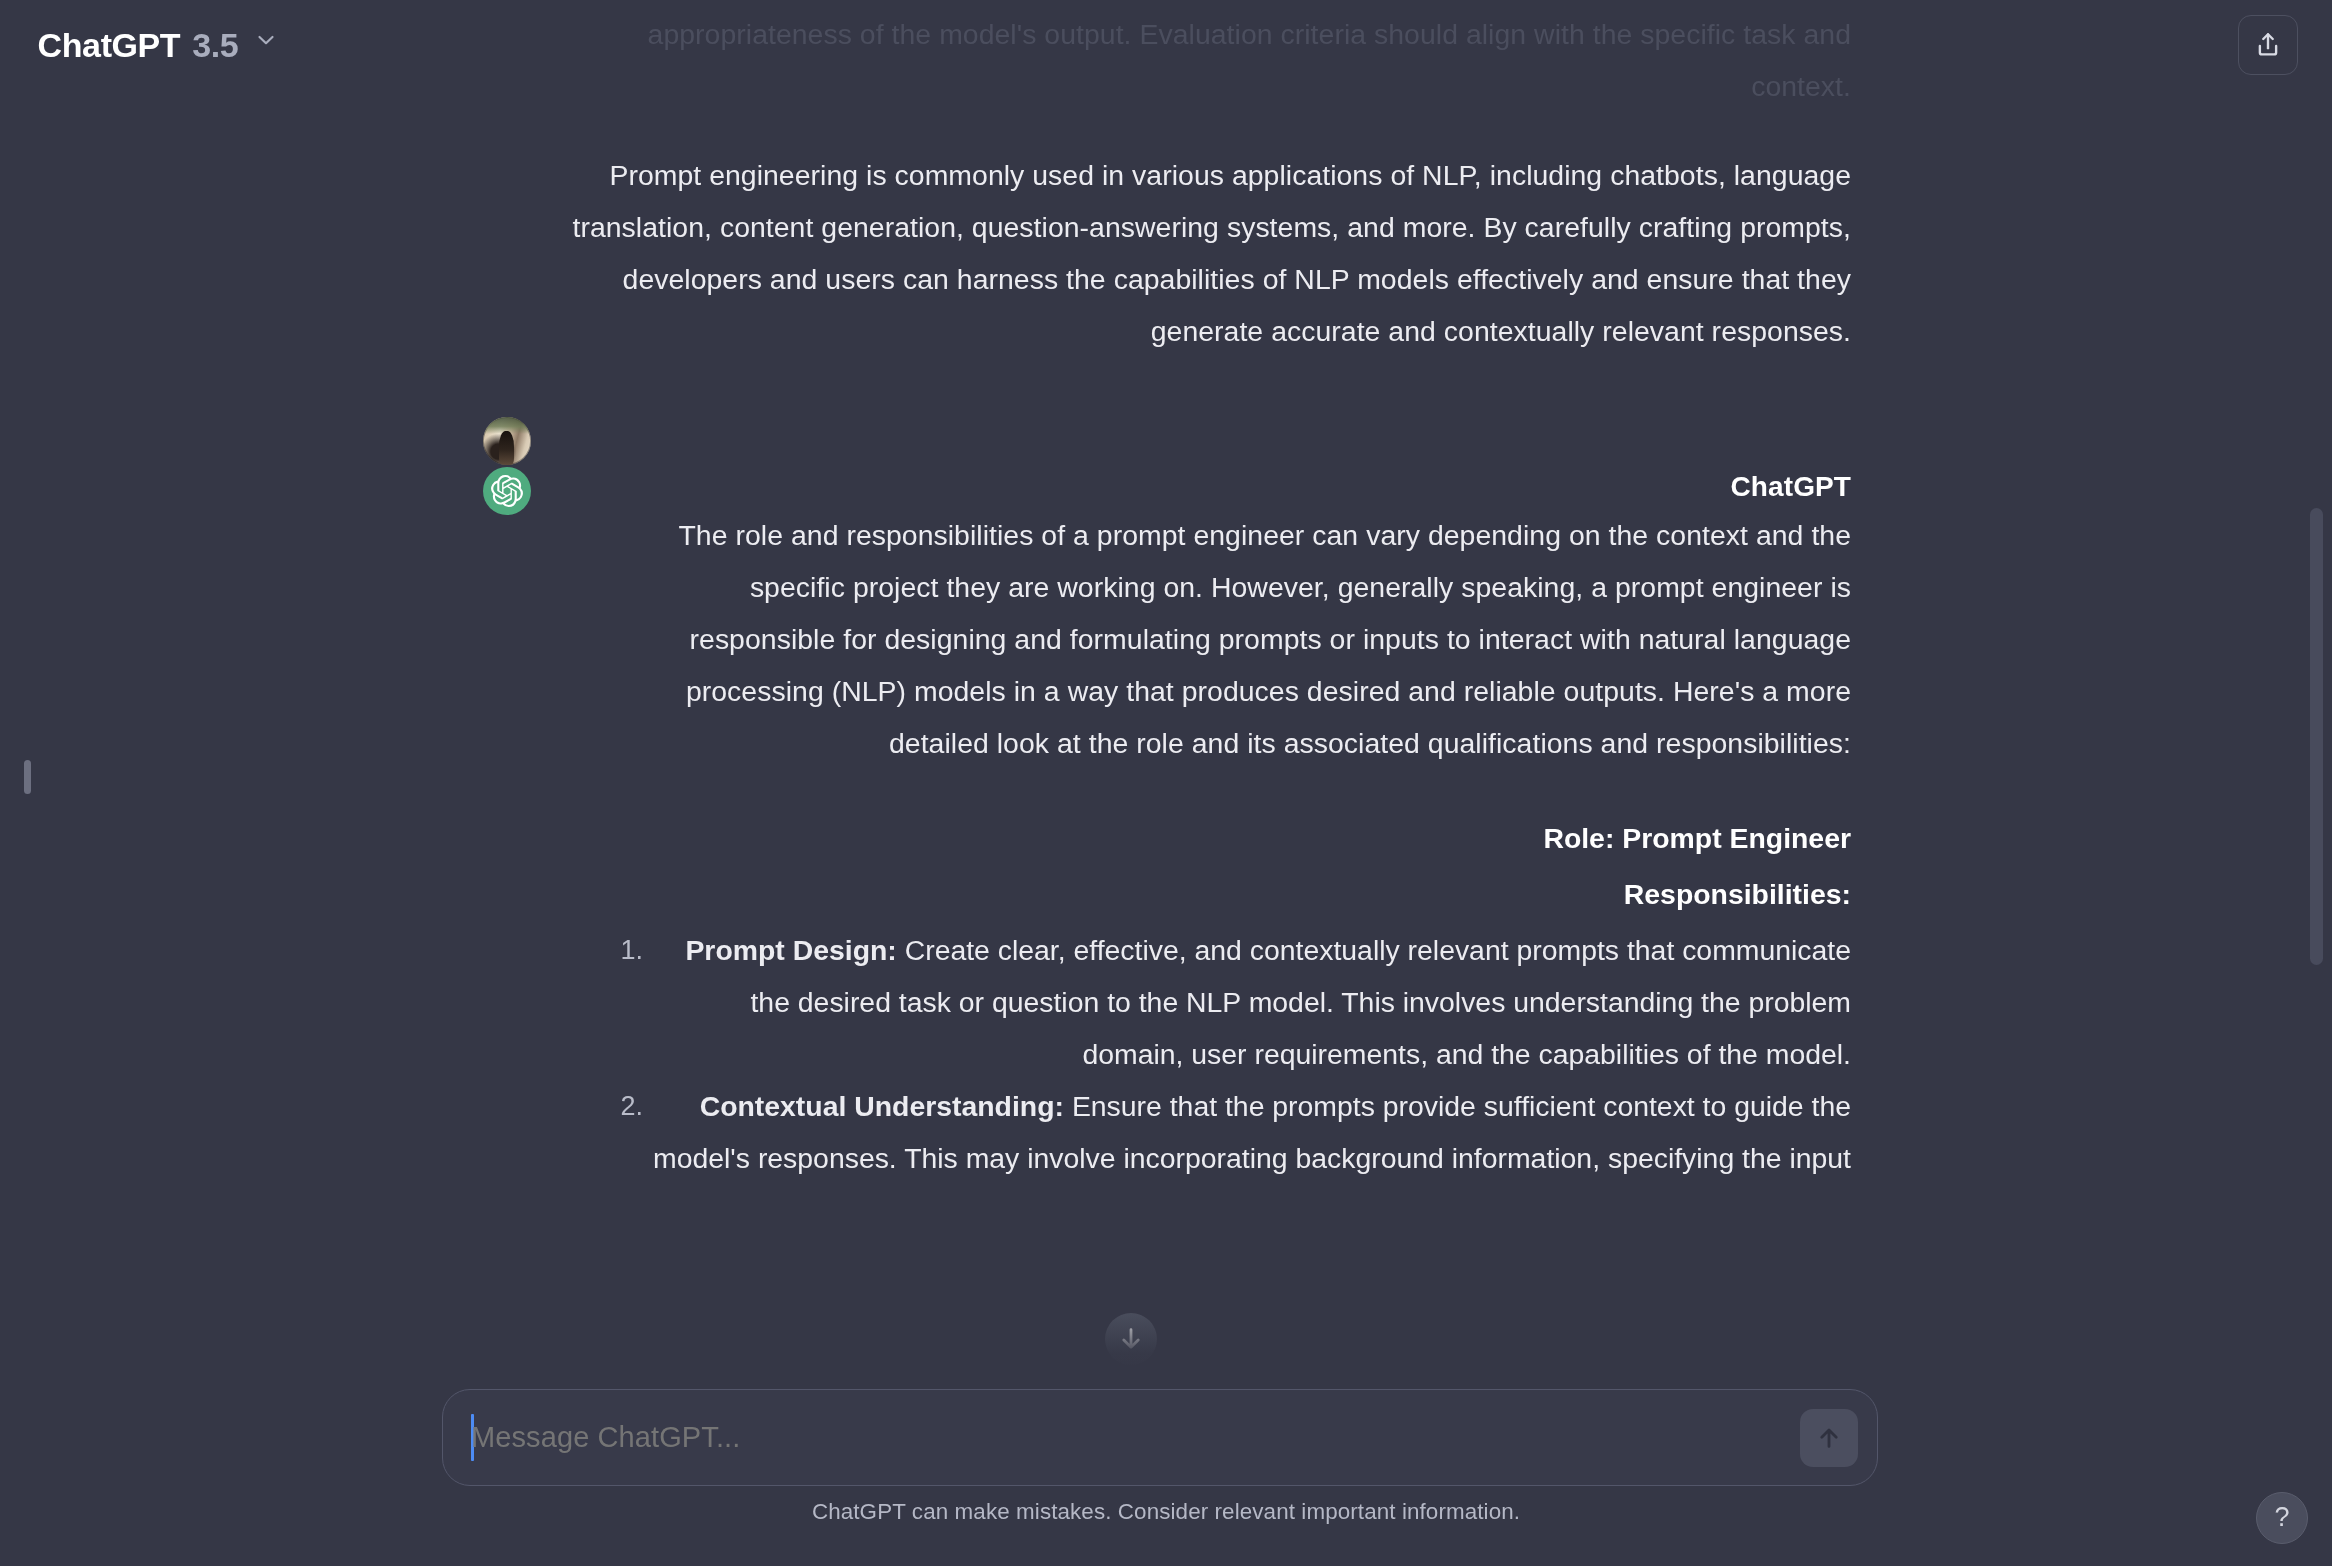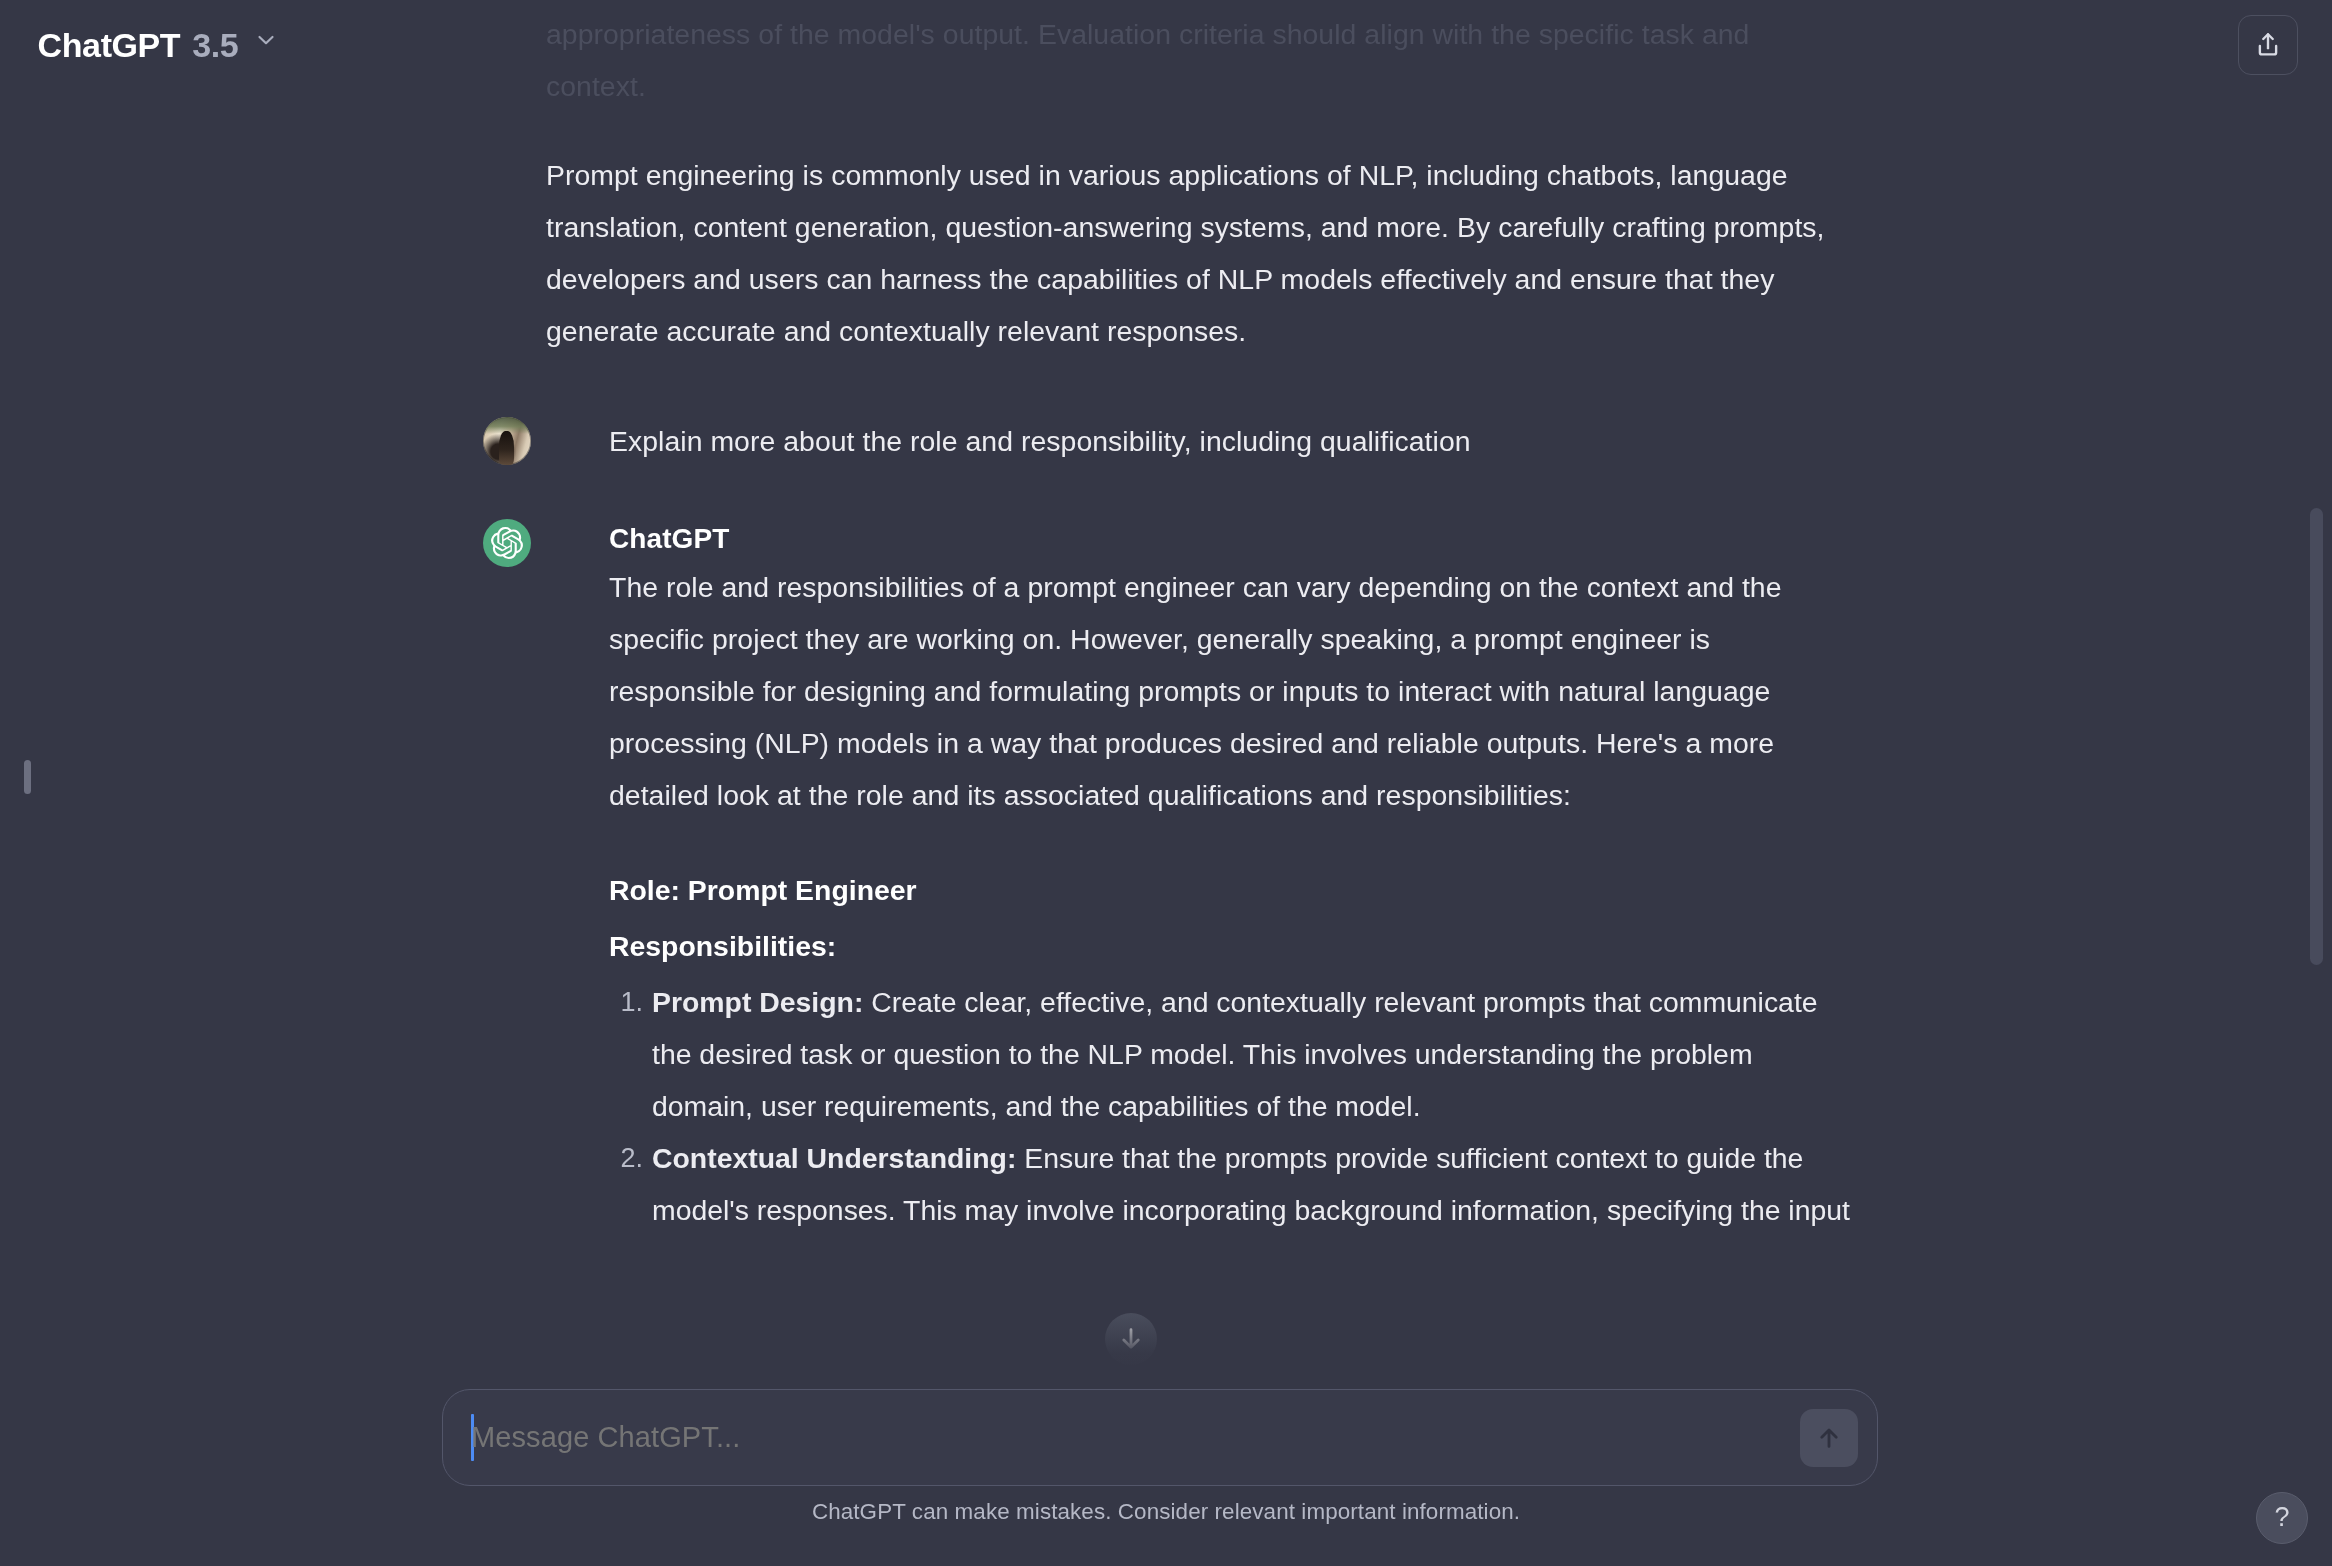--- a/index.html
+++ b/index.html
@@ -107,20 +107,21 @@
     height: 1389px;
     overflow: hidden;
     z-index: 10;
   }
 
   .thread {
     position: absolute;
     left: 546px;
     top: 0;
     width: 1305px;
+    text-align: right;
   }
 
   .para {
     font-size: 28.4px;
     line-height: 52px;
     color: #ececf1;
     letter-spacing: 0.05px;
   }
 
   .faded {
@@ -390,21 +391,20 @@
       <div class="para faded">appropriateness of the model's output. Evaluation criteria should align with the specific task and context.</div>
 
       <div class="block-gap"></div>
 
       <div class="para">Prompt engineering is commonly used in various applications of NLP, including chatbots, language translation, content generation, question-answering systems, and more. By carefully crafting prompts, developers and users can harness the capabilities of NLP models effectively and ensure that they generate accurate and contextually relevant responses.</div>
 
       <div style="height:58px"></div>
 
       <div class="msg">
         <div class="avatar avatar-user"></div>
-        <div class="msg-body">Explain more about the role and responsibility, including qualification</div>
       </div>
 
       <div style="height:50px"></div>
 
       <div class="msg">
         <div class="avatar avatar-gpt">
           <svg width="32" height="32" viewBox="0 0 24 24" aria-hidden="true">
             <path fill="#ffffff" d="M22.28 9.82a5.98 5.98 0 0 0-.52-4.91 6.05 6.05 0 0 0-6.51-2.9A5.98 5.98 0 0 0 10.74 0a6.05 6.05 0 0 0-5.77 4.19 5.98 5.98 0 0 0-4 2.9 6.05 6.05 0 0 0 .75 7.09 5.98 5.98 0 0 0 .51 4.91 6.05 6.05 0 0 0 6.52 2.9A5.98 5.98 0 0 0 13.26 24a6.05 6.05 0 0 0 5.77-4.2 5.98 5.98 0 0 0 4-2.9 6.05 6.05 0 0 0-.75-7.08Zm-9.02 12.6a4.48 4.48 0 0 1-2.88-1.04l.14-.08 4.78-2.76a.79.79 0 0 0 .39-.68v-6.74l2.02 1.17a.07.07 0 0 1 .04.05v5.58a4.5 4.5 0 0 1-4.49 4.5ZM3.6 18.3a4.47 4.47 0 0 1-.54-3.01l.14.09 4.78 2.76a.77.77 0 0 0 .78 0l5.84-3.37v2.33a.07.07 0 0 1-.03.06l-4.83 2.79a4.5 4.5 0 0 1-6.14-1.65ZM2.34 7.9a4.48 4.48 0 0 1 2.34-1.97v5.68a.77.77 0 0 0 .38.67l5.81 3.35-2.02 1.17a.07.07 0 0 1-.07 0L3.95 14.03A4.5 4.5 0 0 1 2.34 7.9Zm16.6 3.86-5.84-3.4 2.02-1.16a.07.07 0 0 1 .07 0l4.83 2.79a4.49 4.49 0 0 1-.68 8.1v-5.67a.78.78 0 0 0-.4-.66Zm2.01-3.02-.14-.09-4.77-2.78a.78.78 0 0 0-.79 0L9.42 9.24V6.9a.07.07 0 0 1 .03-.06l4.83-2.79a4.49 4.49 0 0 1 6.67 4.65ZM8.32 12.87 6.3 11.7a.07.07 0 0 1-.04-.05V6.08a4.49 4.49 0 0 1 7.36-3.44l-.14.08L8.7 5.48a.79.79 0 0 0-.39.68l-.01 6.71Zm1.1-2.37 2.6-1.5 2.61 1.5v3l-2.6 1.5-2.61-1.5v-3Z"></path>
           </svg>
         </div>

